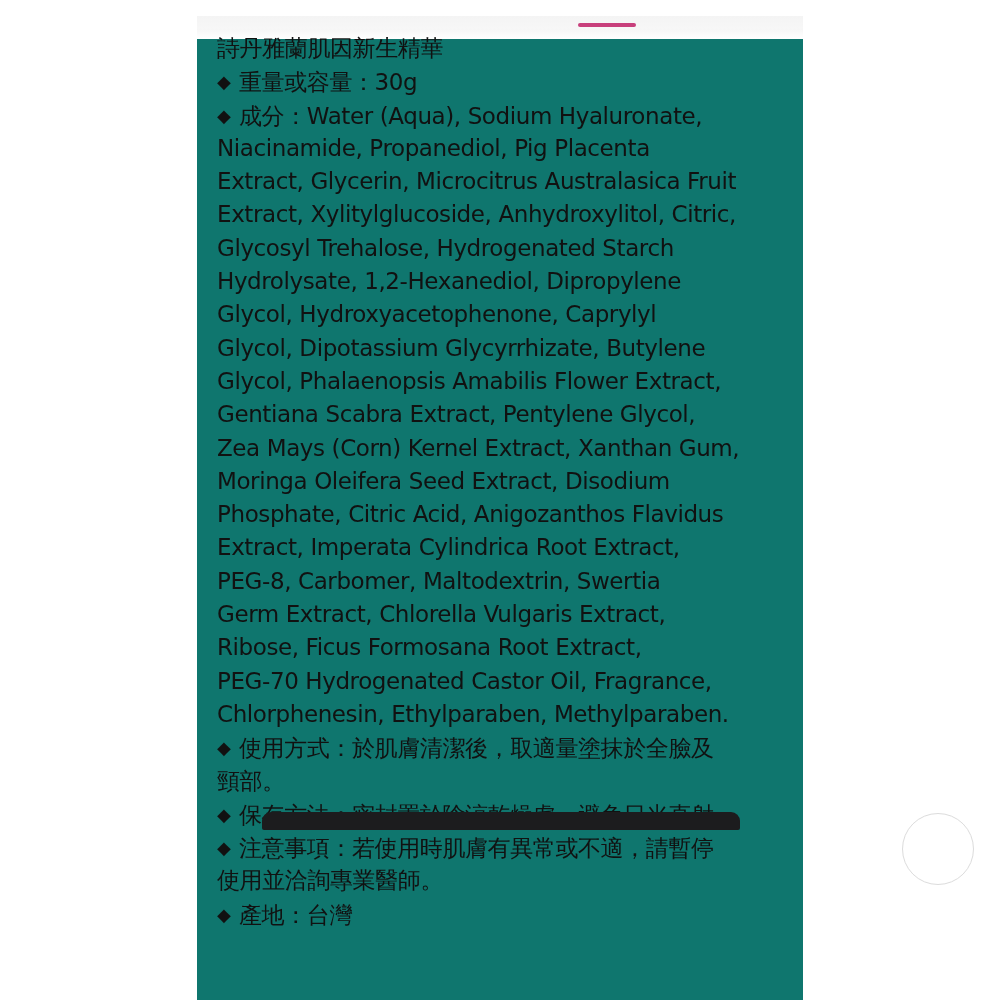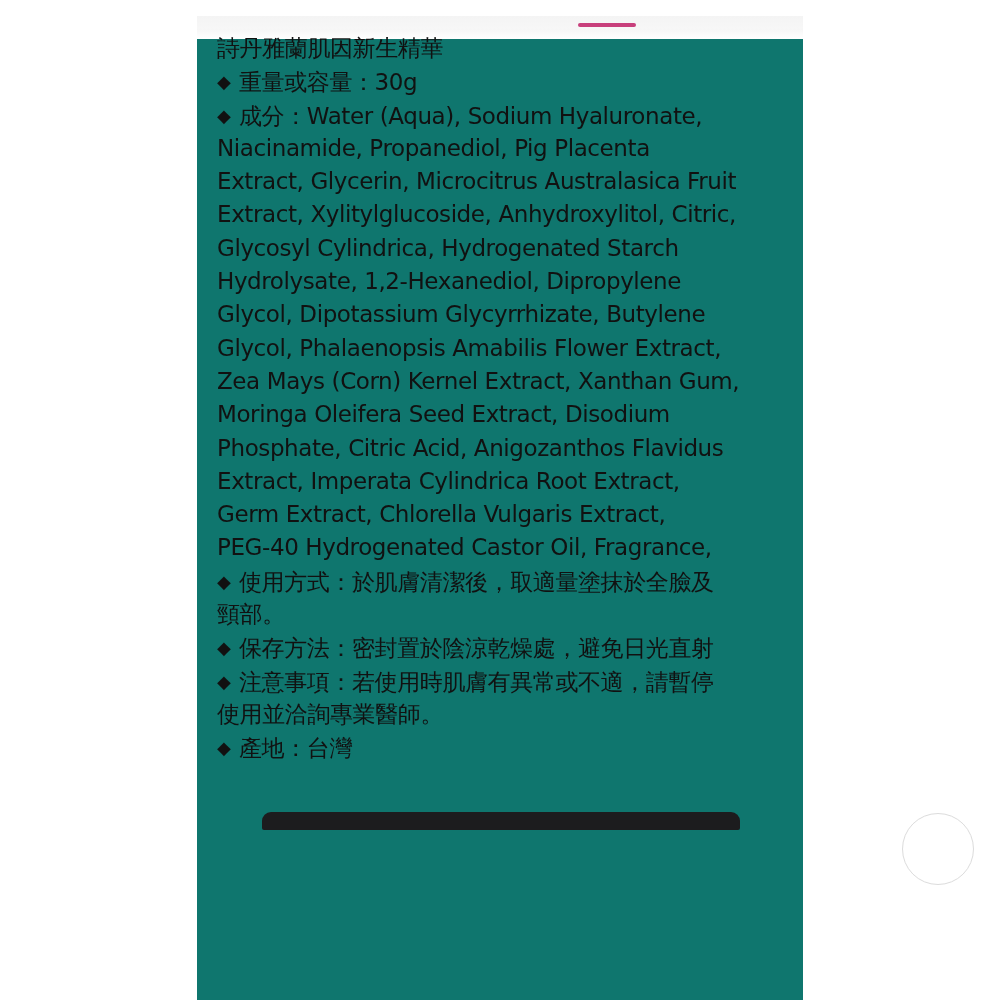--- a/index.html
+++ b/index.html
@@ -45,30 +45,35 @@
   <div class="top-shadow"></div>
   <div class="indicator"></div>
 
   <div class="content">
     <div class="line">詩丹雅蘭肌因新生精華</div>
     <div class="line"><span class="diamond">◆</span><span>重量或容量：30g</span></div>
     <div class="line"><span class="diamond">◆</span><span>成分：Water (Aqua), Sodium Hyaluronate,</span></div>
     <div class="line">Niacinamide, Propanediol, Pig Placenta</div>
     <div class="line">Extract, Glycerin, Microcitrus Australasica Fruit</div>
     <div class="line">Extract, Xylitylglucoside, Anhydroxylitol, Citric,</div>
-    <div class="line">Glycosyl Cylindrica, Hydrogenated Starch</div>
+    <div class="line">Glycosyl Trehalose, Hydrogenated Starch</div>
     <div class="line">Hydrolysate, 1,2-Hexanediol, Dipropylene</div>
+    <div class="line">Glycol, Hydroxyacetophenone, Caprylyl</div>
     <div class="line">Glycol, Dipotassium Glycyrrhizate, Butylene</div>
     <div class="line">Glycol, Phalaenopsis Amabilis Flower Extract,</div>
+    <div class="line">Gentiana Scabra Extract, Pentylene Glycol,</div>
     <div class="line">Zea Mays (Corn) Kernel Extract, Xanthan Gum,</div>
     <div class="line">Moringa Oleifera Seed Extract, Disodium</div>
     <div class="line">Phosphate, Citric Acid, Anigozanthos Flavidus</div>
     <div class="line">Extract, Imperata Cylindrica Root Extract,</div>
+    <div class="line">PEG-8, Carbomer, Maltodextrin, Swertia</div>
     <div class="line">Germ Extract, Chlorella Vulgaris Extract,</div>
-    <div class="line">PEG-40 Hydrogenated Castor Oil, Fragrance,</div>
+    <div class="line">Ribose, Ficus Formosana Root Extract,</div>
+    <div class="line">PEG-70 Hydrogenated Castor Oil, Fragrance,</div>
+    <div class="line">Chlorphenesin, Ethylparaben, Methylparaben.</div>
     <div class="line"><span class="diamond">◆</span><span>使用方式：於肌膚清潔後，取適量塗抹於全臉及</span></div>
     <div class="line">頸部。</div>
     <div class="line"><span class="diamond">◆</span><span>保存方法：密封置於陰涼乾燥處，避免日光直射</span></div>
     <div class="line"><span class="diamond">◆</span><span>注意事項：若使用時肌膚有異常或不適，請暫停</span></div>
     <div class="line">使用並洽詢專業醫師。</div>
     <div class="line"><span class="diamond">◆</span><span>產地：台灣</span></div>
   </div>
 
   <div class="circle"></div>
 </div>

